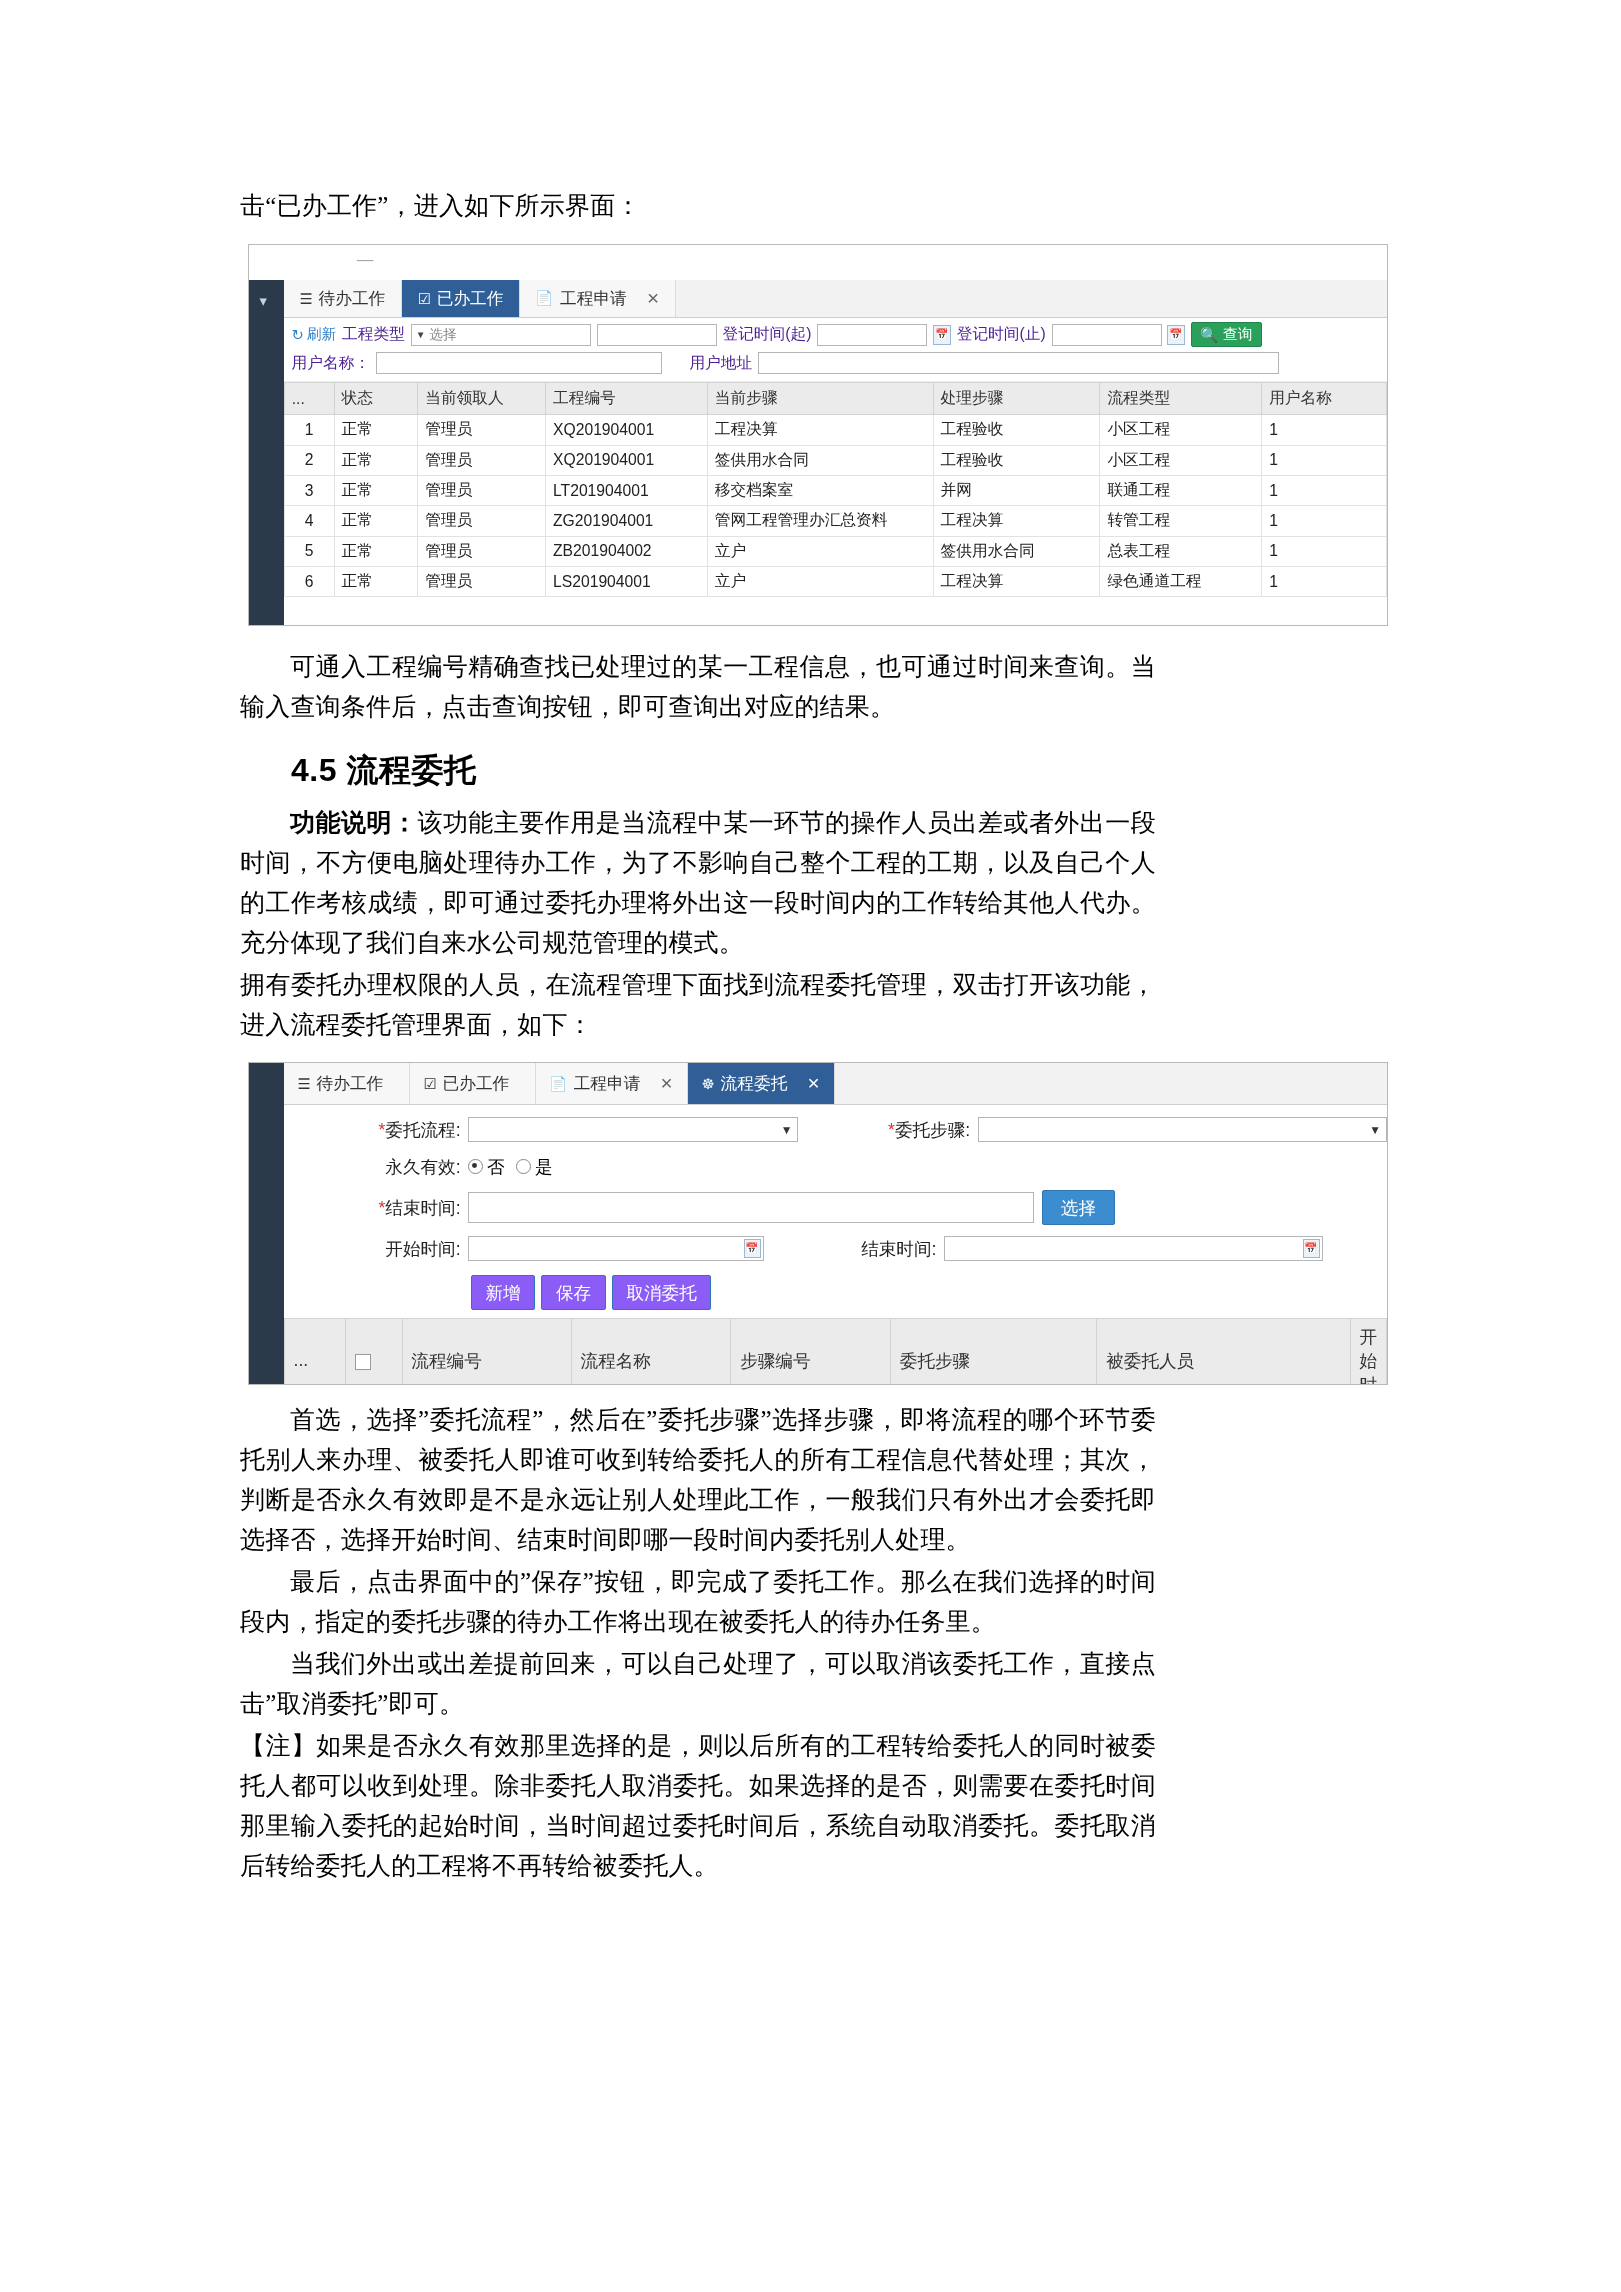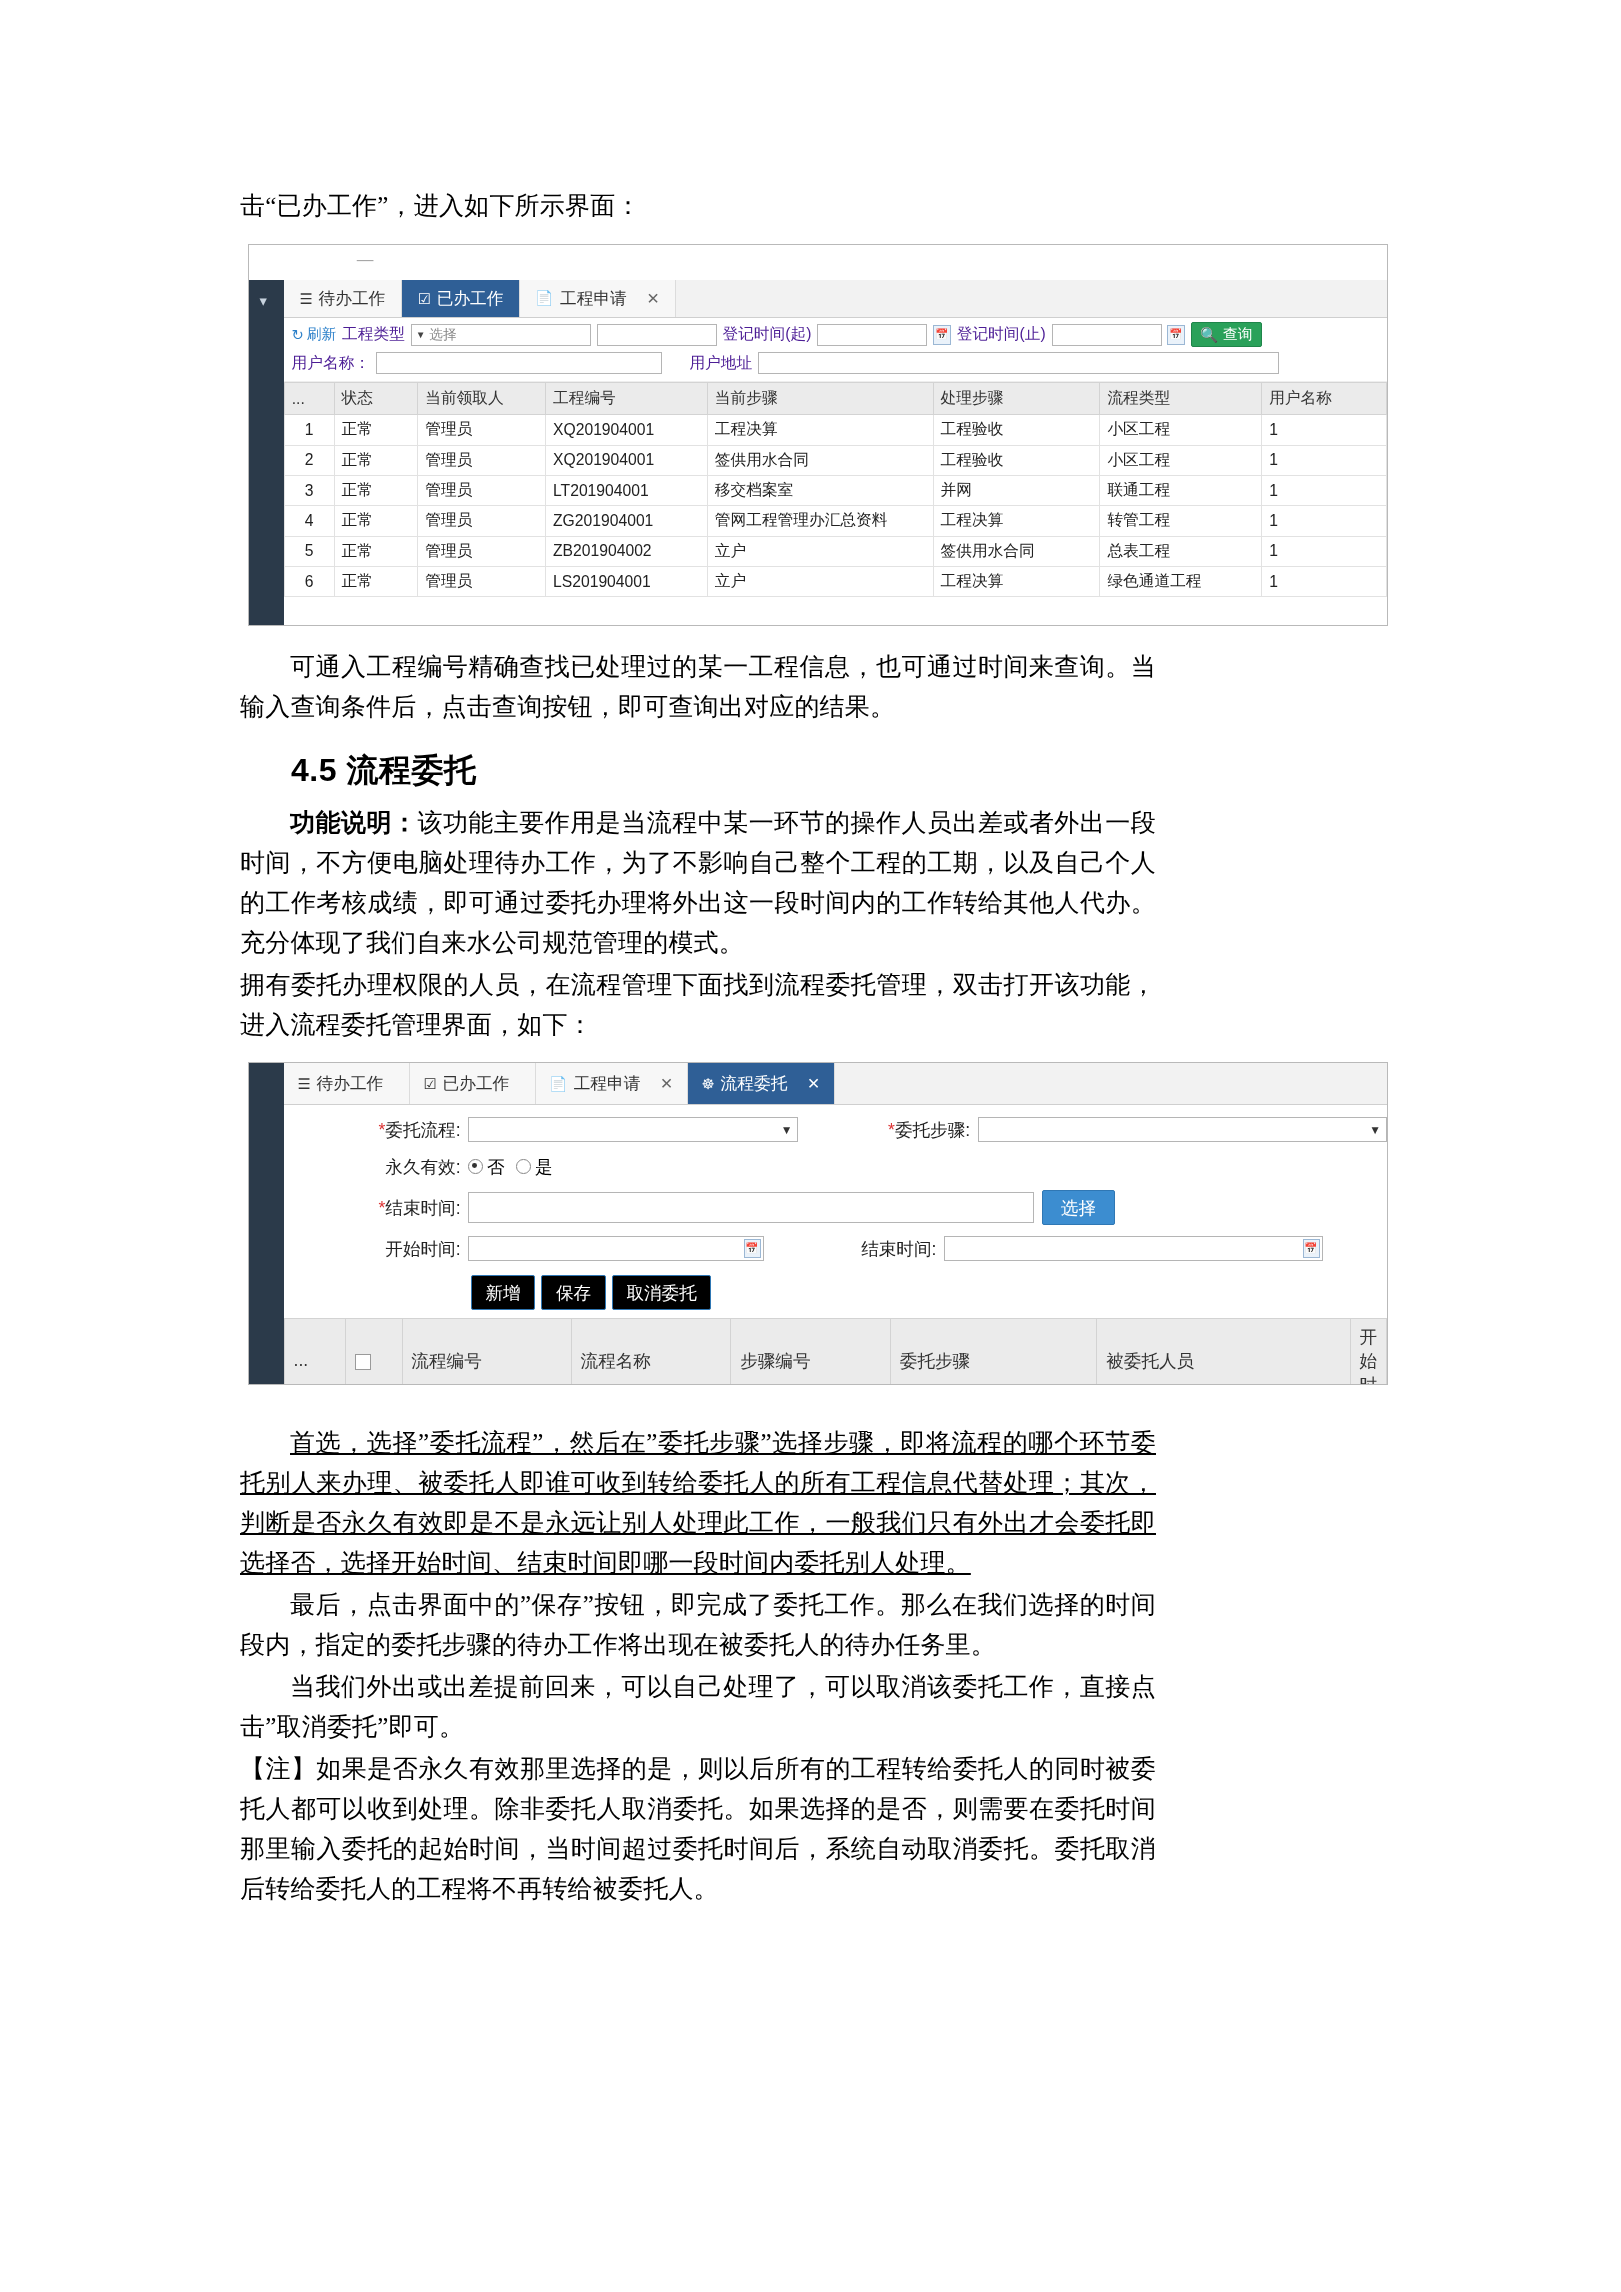--- a/index.html
+++ b/index.html
@@ -260,21 +260,21 @@
   }
   .rdot.on::after {
     content: "";
     position: absolute;
     left: 2.9px; top: 2.9px;
     width: 4.9px; height: 4.9px;
     border-radius: 50%;
     background: #333;
   }
   .btn-blue {
-    background: #000000;
+    background: #8b5cf6;
     color: #fff;
     border: 1px solid #2f77b4;
     font-size: 17.6px;
     padding: 4.9px 13.7px;
     border-radius: 2px;
     margin-right: 5.9px;
   }
   .btn-select {
     background: #3c8dd0;
     color: #fff;
@@ -537,19 +537,19 @@
           <th style="width:147px">步骤编号</th>
           <th style="width:196px">委托步骤</th>
           <th style="width:245px">被委托人员</th>
           <th>开始时</th>
         </tr>
       </thead>
     </table>
 
   </div>
 
-  <p class="para indent" style="margin-top:38px;text-decoration:underline;">首选，选择”委托流程”，然后在”委托步骤”选择步骤，即将流程的哪个环节委托别人来办理、被委托人即谁可收到转给委托人的所有工程信息代替处理；其次，判断是否永久有效即是不是永远让别人处理此工作，一般我们只有外出才会委托即选择否，选择开始时间、结束时间即哪一段时间内委托别人处理。</p>
+  <p class="para indent" style="margin-top:15px;">首选，选择”委托流程”，然后在”委托步骤”选择步骤，即将流程的哪个环节委托别人来办理、被委托人即谁可收到转给委托人的所有工程信息代替处理；其次，判断是否永久有效即是不是永远让别人处理此工作，一般我们只有外出才会委托即选择否，选择开始时间、结束时间即哪一段时间内委托别人处理。</p>
   <p class="para indent">最后，点击界面中的”保存”按钮，即完成了委托工作。那么在我们选择的时间段内，指定的委托步骤的待办工作将出现在被委托人的待办任务里。</p>
   <p class="para indent">当我们外出或出差提前回来，可以自己处理了，可以取消该委托工作，直接点击”取消委托”即可。</p>
   <p class="para"><span>【注】</span><span>如果是否永久有效那里选择的是，则以后所有的工程转给委托人的同时被委托人都可以收到处理。除非委托人取消委托。如果选择的是否，则需要在委托时间那里输入委托的起始时间，当时间超过委托时间后，系统自动取消委托。委托取消后转给委托人的工程将不再转给被委托人。</span></p>
 
 </div>
 
 
 </body></html>

